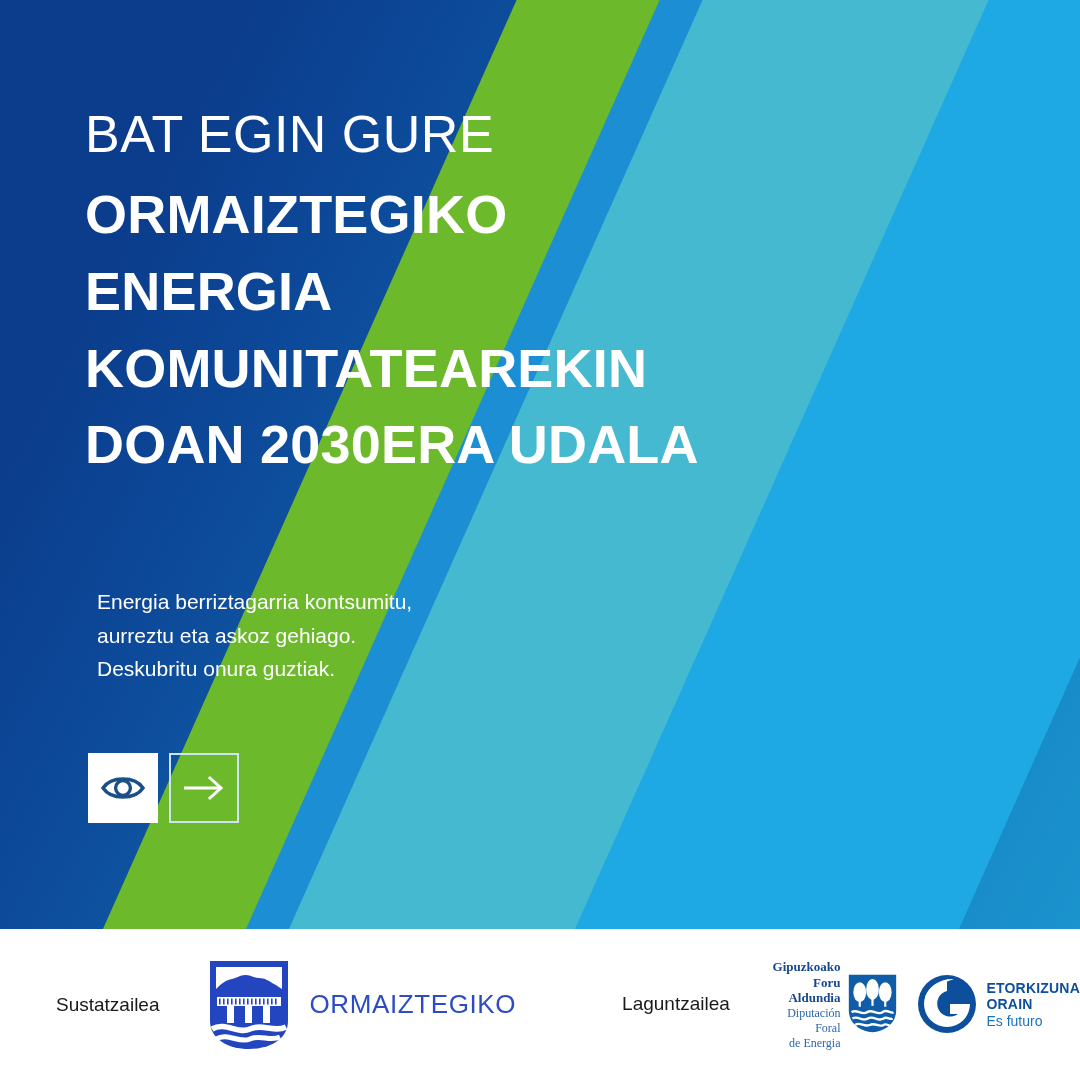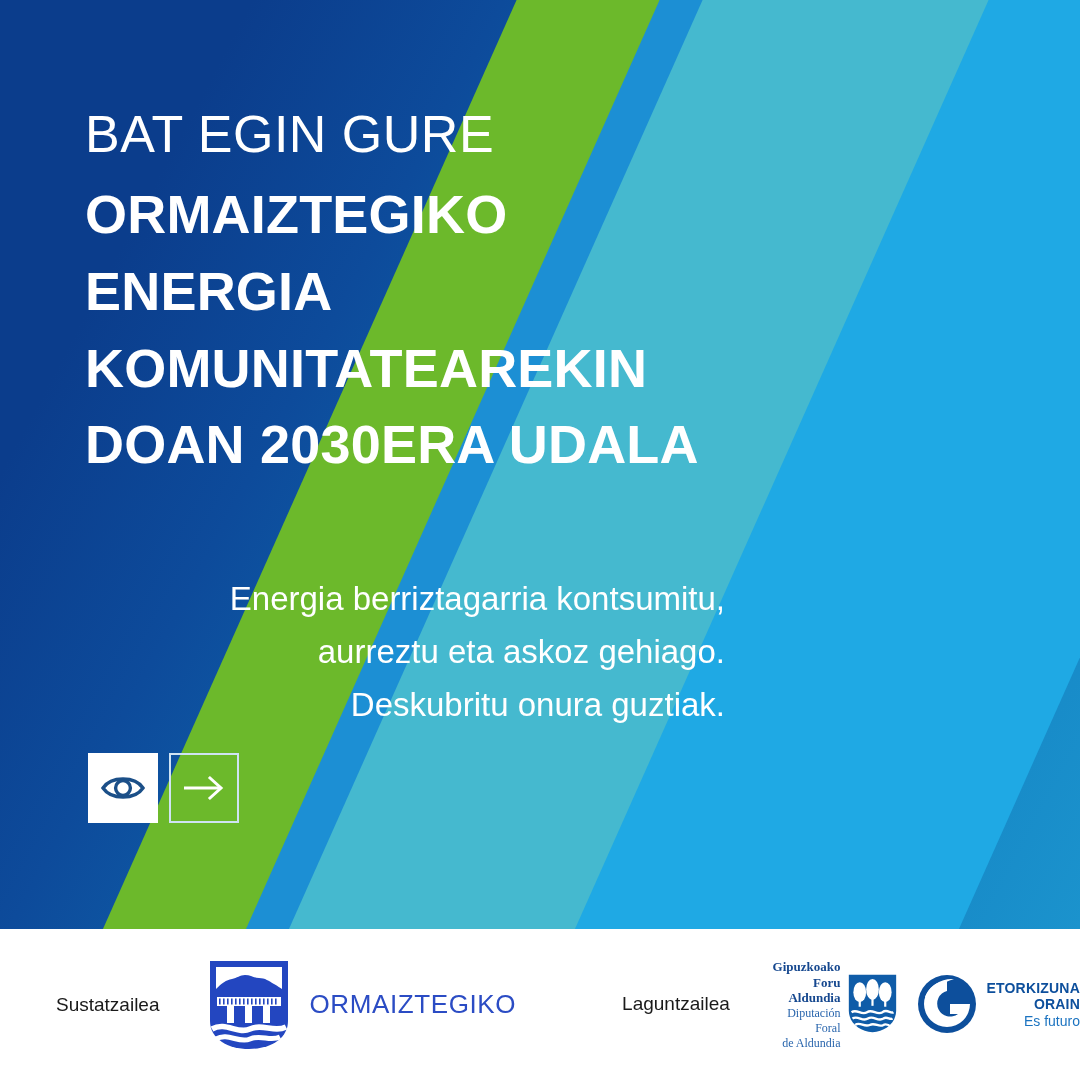--- a/index.html
+++ b/index.html
@@ -95,27 +95,26 @@
   #headline .hl {
     display: block;
     white-space: nowrap;
   }
 
   #subcopy {
     position: absolute;
     left: 85px;
     top: 573px;
     width: 640px;
-    margin: 0;
-    font-size: 33px;
+    margin: 12px;
+    font-size: 21px;
     font-weight: 300;
     color: #ffffff;
     line-height: 1.6;
     z-index: 5;
-    text-align: right;
   }
   #subcopy .sl { display: block; }
 
   
   #actions {
     position: absolute;
     left: 88px;
     top: 753px;
     display: flex;
     gap: 11px;
@@ -208,21 +207,20 @@
 
   
   #etorkizuna-lockup {
     display: flex;
     align-items: center;
     margin-left: 18px;
   }
   #etorkizuna-text {
     margin-left: 8px;
     line-height: 1.16;
-    text-align: right;
   }
   #etorkizuna-text .et-bold {
     display: block;
     font-weight: 700;
     font-size: 14px;
     color: #0d4f9c;
     letter-spacing: 0.2px;
   }
   #etorkizuna-text .et-light {
     display: block;
@@ -329,21 +327,21 @@
     </div>
 
     <div class="footer-group" id="supporter-group">
       <span class="footer-label">Laguntzailea</span>
 
       <div id="gipuzkoa-lockup">
         <div id="gipuzkoa-text">
           <span class="gt-bold">Gipuzkoako</span>
           <span class="gt-bold">Foru Aldundia</span>
           <span class="gt-light">Diputación Foral</span>
-          <span class="gt-light">de Aldundia</span>
+          <span class="gt-light">de Energia</span>
         </div>
 
         <svg width="56" height="66" viewBox="0 0 56 66">
           <path d="M2 1 H54 V40 C54 54 42 63 28 64 C14 63 2 54 2 40 Z" fill="#0f5ca8"></path>
 
           <g fill="#ffffff">
             <ellipse cx="14" cy="20" rx="7" ry="11"></ellipse>
             <rect x="12.8" y="29" width="2.4" height="7"></rect>
             <ellipse cx="28" cy="17" rx="7" ry="11.5"></ellipse>
             <rect x="26.8" y="26" width="2.4" height="9"></rect>

